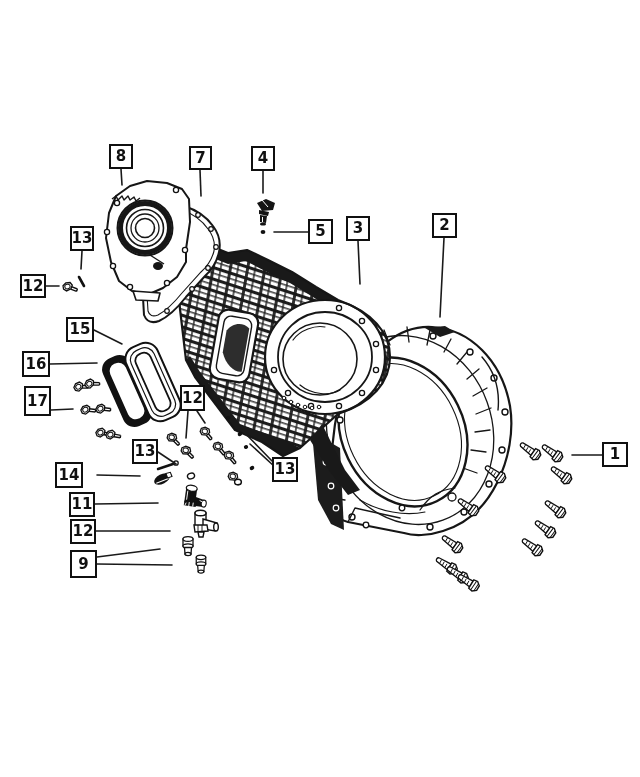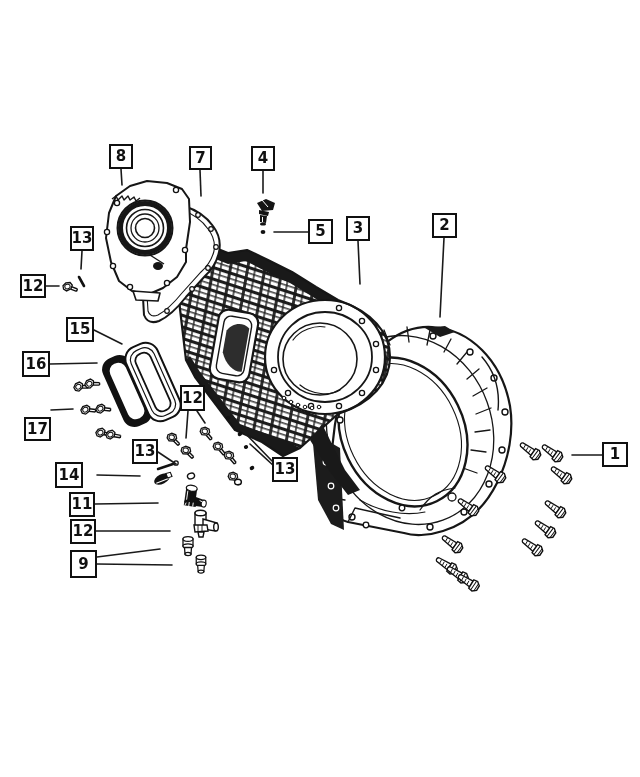--- a/index.html
+++ b/index.html
@@ -305,21 +305,21 @@
 <div class="callout" style="left:109px;top:144px;width:24px;height:25px">8</div>
 <div class="callout" style="left:189px;top:146px;width:23px;height:24px">7</div>
 <div class="callout" style="left:251px;top:146px;width:24px;height:25px">4</div>
 <div class="callout" style="left:308px;top:219px;width:25px;height:25px">5</div>
 <div class="callout" style="left:346px;top:216px;width:24px;height:25px">3</div>
 <div class="callout" style="left:432px;top:213px;width:25px;height:25px">2</div>
 <div class="callout" style="left:70px;top:226px;width:24px;height:25px">13</div>
 <div class="callout" style="left:20px;top:274px;width:26px;height:24px">12</div>
 <div class="callout" style="left:66px;top:317px;width:28px;height:25px">15</div>
 <div class="callout" style="left:22px;top:351px;width:28px;height:26px">16</div>
-<div class="callout" style="left:24px;top:417px;width:27px;height:24px">17</div>
+<div class="callout" style="left:24px;top:386px;width:27px;height:30px">17</div>
 <div class="callout" style="left:180px;top:385px;width:25px;height:26px">12</div>
 <div class="callout" style="left:132px;top:439px;width:26px;height:25px">13</div>
 <div class="callout" style="left:272px;top:457px;width:26px;height:25px">13</div>
 <div class="callout" style="left:55px;top:462px;width:28px;height:26px">14</div>
 <div class="callout" style="left:69px;top:492px;width:26px;height:25px">11</div>
 <div class="callout" style="left:70px;top:519px;width:26px;height:25px">12</div>
 <div class="callout" style="left:70px;top:550px;width:27px;height:28px">9</div>
 <div class="callout" style="left:602px;top:442px;width:26px;height:25px">1</div>
 
 </div>

